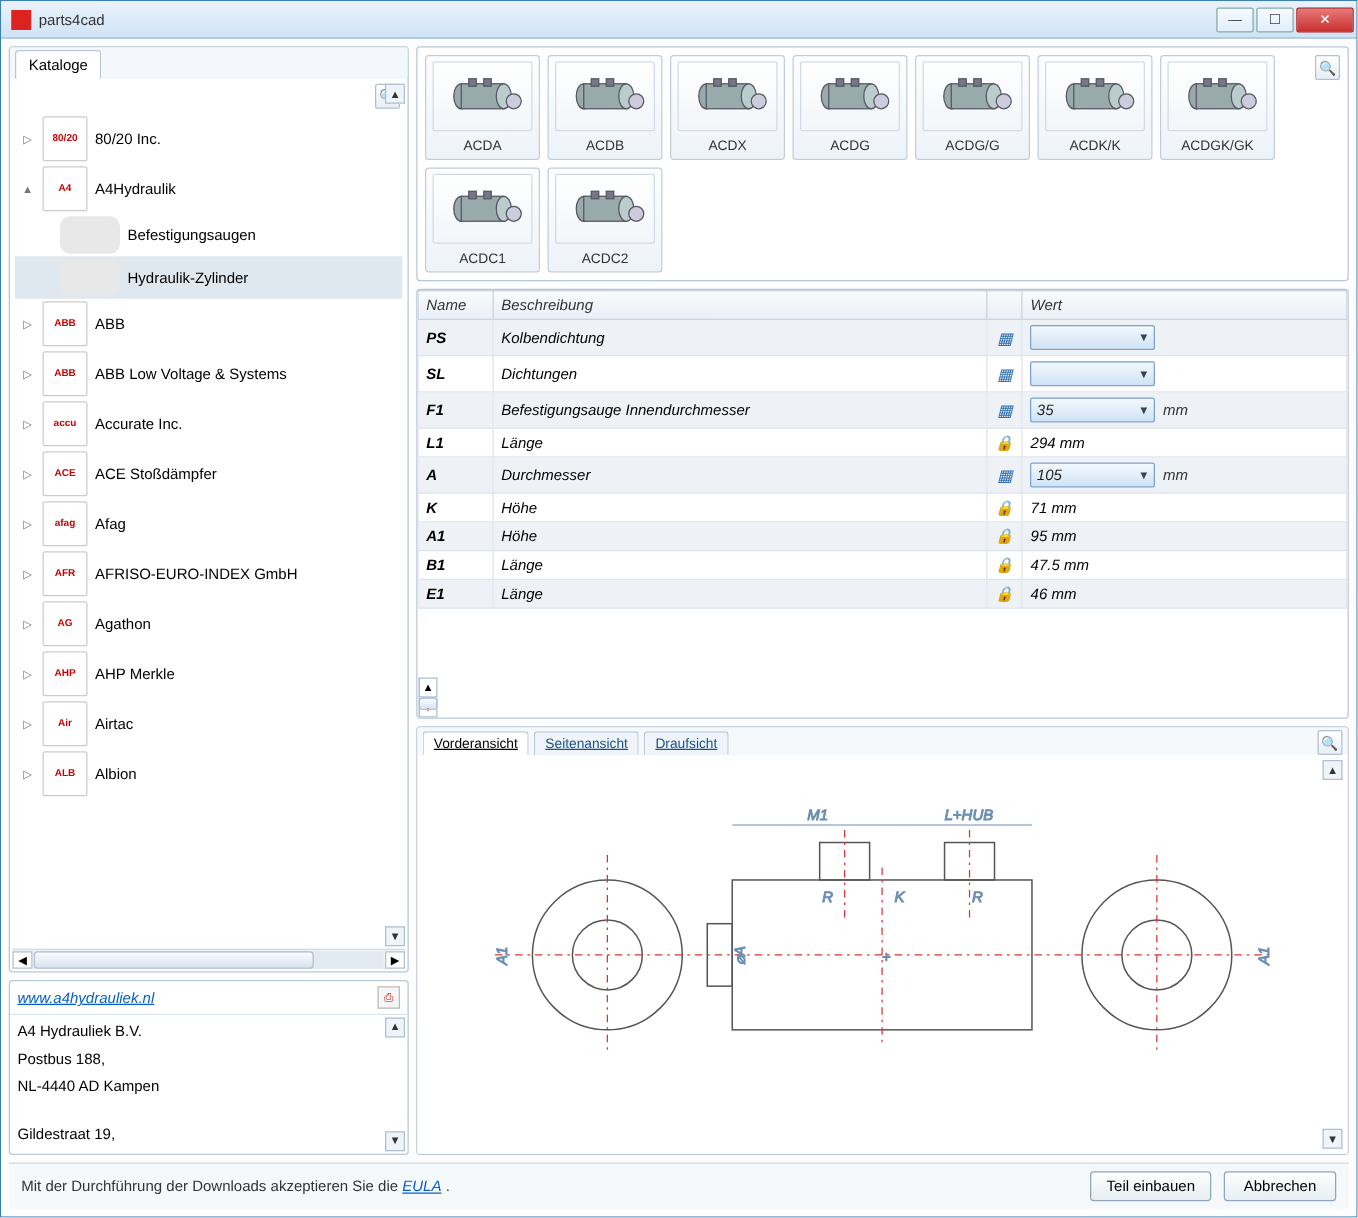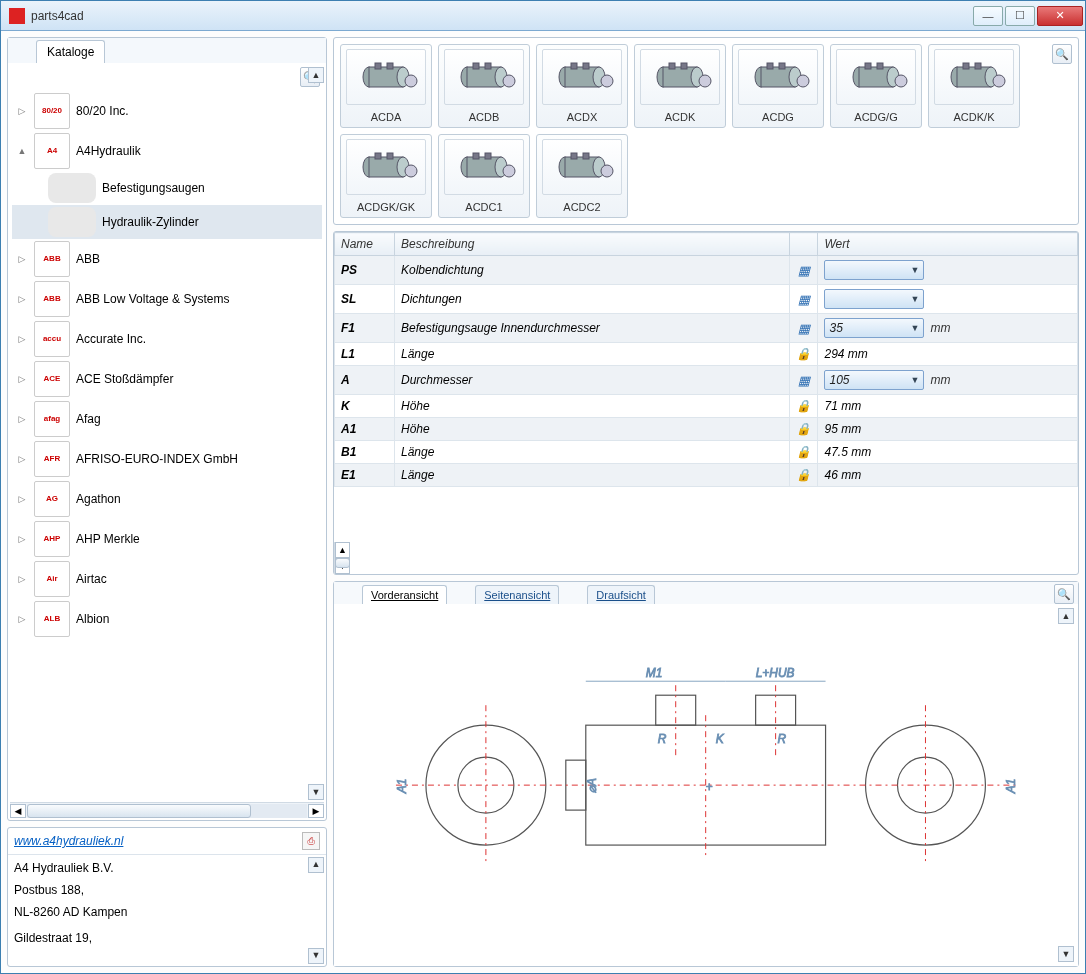--- a/index.html
+++ b/index.html
@@ -80,21 +80,20 @@
     background: #f4f8fc;
   }
   .tab {
     padding: 4px 10px;
     border: 1px solid #b8c7d6;
     border-bottom: none;
     background: #fff;
     border-radius: 3px 3px 0 0;
     margin-right: 2px;
     cursor:pointer;
-    margin-left:24px;
   }
   .tab.inactive { background:#eef4fa; color:#1a4f8a; }
   .catalog-body {
     flex:1;
     overflow:hidden;
     position:relative;
     padding: 4px 4px 4px 4px;
   }
   .search-row { display:flex; justify-content:flex-end; padding:0 2px 4px; }
   .search-btn {
@@ -318,22 +317,22 @@
         </div>
 
         <div class="panel info-panel">
           <div class="info-head">
             <a href="#">www.a4hydrauliek.nl</a>
             <div class="pdf-icon">⎙</div>
           </div>
           <div class="info-body">
             <p>A4 Hydrauliek B.V.</p>
             <p>Postbus 188,</p>
-            <p>NL-8260 AD Kampen</p>
-            <p style="margin-top:8px">Gildestraat 19,</p>
+            <p>NL-4440 AD Kampen</p>
+            <p style="margin-top:20px">Gildestraat 19,</p>
             <div class="tree-scroll-up" style="top:2px;right:2px;">▲</div>
             <div class="tree-scroll-down" style="bottom:2px;right:2px;">▼</div>
           </div>
         </div>
       </div>
 
       <div class="right-col">
 
         <div class="panel thumbs-panel">
           <div class="search-btn">🔍</div>
@@ -375,35 +374,20 @@
                       <ellipse cx="18" cy="20" rx="6" ry="10"></ellipse>
                       <rect x="18" y="10" width="34" height="20"></rect>
                       <ellipse cx="52" cy="20" rx="6" ry="10" fill="#bcc"></ellipse>
                       <circle cx="60" cy="24" r="6" fill="#ccd"></circle>
                       <rect x="24" y="6" width="6" height="6" fill="#778"></rect>
                       <rect x="36" y="6" width="6" height="6" fill="#778"></rect>
                     </g>
                   </svg>
                 </div>
                 <div class="lbl">ACDX</div>
-              </div>
-              <div class="thumb">
-                <div class="img">
-                  <svg viewBox="0 0 70 40">
-                    <g fill="#9aa" stroke="#556">
-                      <ellipse cx="18" cy="20" rx="6" ry="10"></ellipse>
-                      <rect x="18" y="10" width="34" height="20"></rect>
-                      <ellipse cx="52" cy="20" rx="6" ry="10" fill="#bcc"></ellipse>
-                      <circle cx="60" cy="24" r="6" fill="#ccd"></circle>
-                      <rect x="24" y="6" width="6" height="6" fill="#778"></rect>
-                      <rect x="36" y="6" width="6" height="6" fill="#778"></rect>
-                    </g>
-                  </svg>
-                </div>
-                <div class="lbl">ACDK</div>
               </div>
               <div class="thumb">
                 <div class="img">
                   <svg viewBox="0 0 70 40">
                     <g fill="#9aa" stroke="#556">
                       <ellipse cx="18" cy="20" rx="6" ry="10"></ellipse>
                       <rect x="18" y="10" width="34" height="20"></rect>
                       <ellipse cx="52" cy="20" rx="6" ry="10" fill="#bcc"></ellipse>
                       <circle cx="60" cy="24" r="6" fill="#ccd"></circle>
                       <rect x="24" y="6" width="6" height="6" fill="#778"></rect>
@@ -648,14 +632,23 @@
               </g>
             </svg>
             <div class="tree-scroll-up" style="top:4px;right:4px;">▲</div>
             <div class="tree-scroll-down" style="bottom:4px;right:4px;">▼</div>
           </div>
         </div>
 
       </div>
     </div>
 
+    <div class="footer">
+      <div class="msg">
+        <span>Mit der Durchführung der Downloads akzeptieren Sie die </span>
+        <a href="#">EULA</a>
+        <span> .</span>
+      </div>
+      <div class="btn">Teil einbauen</div>
+      <div class="btn">Abbrechen</div>
+    </div>
   </div>
 </div>
 
 </body></html>

